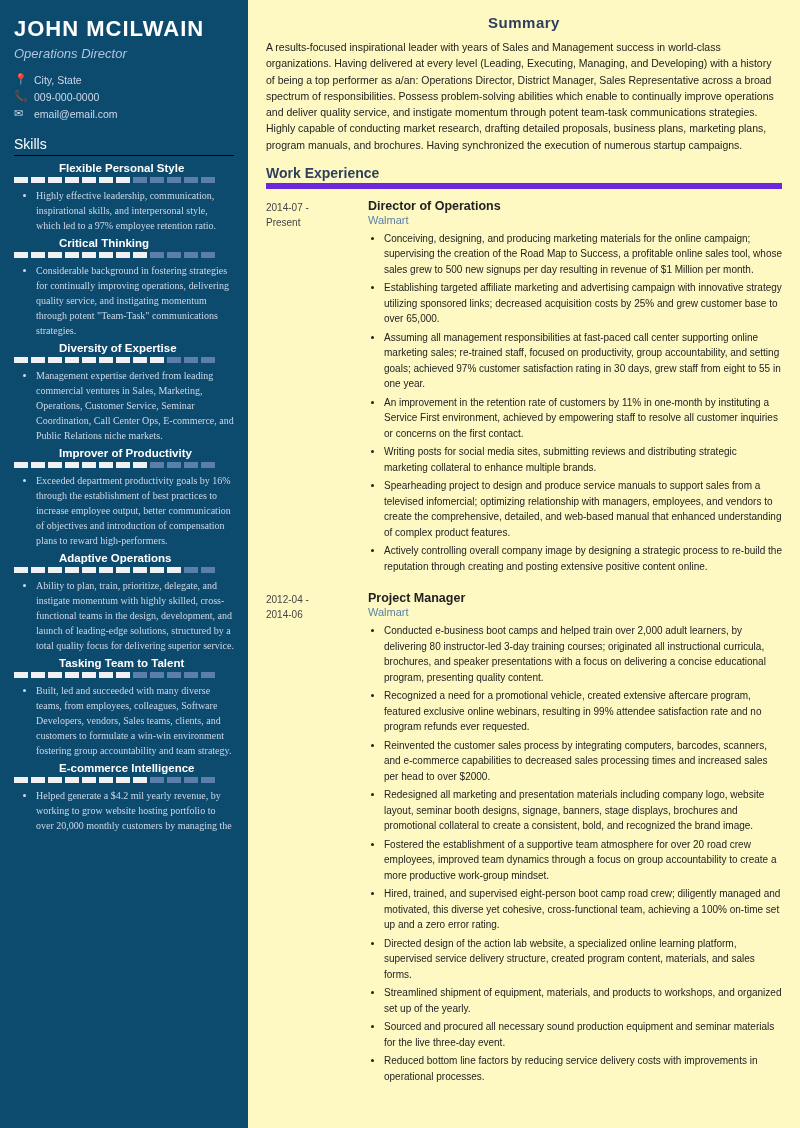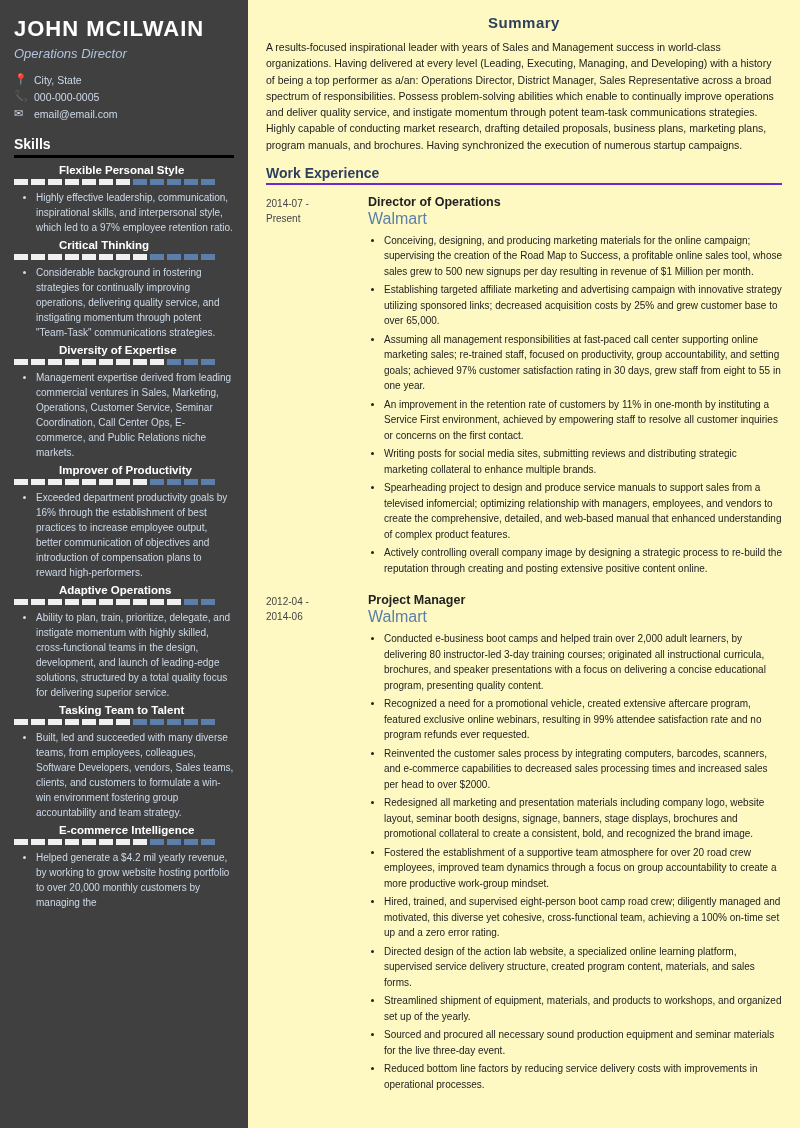--- a/index.html
+++ b/index.html
@@ -7,21 +7,21 @@
       font-family: Arial, sans-serif;
       font-size: 11px;
       background: #fff;
       width: 800px;
       min-height: 1128px;
       display: flex;
     }
     .left-col {
       width: 248px;
       min-width: 248px;
-      background: #404040;
+      background: #0c4a6e;
       color: #fff;
       padding: 16px 14px;
     }
     .right-col {
       flex: 1;
       padding: 14px 18px;
       background: #fef9c3;
       color: #222;
     }
 
@@ -47,25 +47,25 @@
       color: #cdd9e8;
       font-size: 10.5px;
       margin-bottom: 4px;
     }
     .contact-icon {
       font-size: 11px;
       min-width: 14px;
     }
     .section-title {
       font-size: 14px;
-      font-weight: bold;
+      font-weight: normal;
       color: #fff;
       margin-top: 16px;
       margin-bottom: 6px;
-      border-bottom: 3px solid #000000;
+      border-bottom: 1px solid #000000;
       padding-bottom: 3px;
     }
     .skill-name {
       font-size: 11.5px;
       font-weight: bold;
       color: #fff;
       margin-top: 4px;
       margin-bottom: 3px;
       padding-left: 45px;
     }
@@ -80,20 +80,21 @@
       background: #5b7faa;
     }
     .skill-bar-block.filled {
       background: #f0f0f0;
     }
     .skill-bullet {
       color: #cdd9e8;
       font-size: 10px;
       line-height: 1.5;
       padding-left: 8px;
+      font-family: Liberation Serif, serif;
     }
     .skill-bullet ul {
       list-style: disc;
       padding-left: 14px;
     }
     .skill-bullet li {
       margin-bottom: 2px;
     }
 
     
@@ -108,21 +109,21 @@
     .summary-text {
       font-size: 10.5px;
       line-height: 1.55;
       color: #222;
       margin-bottom: 12px;
     }
     .section-header {
       font-size: 14px;
       font-weight: bold;
       color: #2e3f5e;
-      border-bottom: 2px solid #6d28d9;
+      border-bottom: 6px solid #6d28d9;
       padding-bottom: 2px;
       margin-bottom: 10px;
       margin-top: 6px;
     }
     .job-entry {
       display: flex;
       gap: 32px;
       margin-bottom: 14px;
     }
     .job-dates {
@@ -135,21 +136,21 @@
     .job-details {
       flex: 1;
     }
     .job-title {
       font-size: 12.5px;
       font-weight: bold;
       color: #222;
       margin-bottom: 1px;
     }
     .job-company {
-      font-size: 16px;
+      font-size: 11px;
       color: #5b7faa;
       margin-bottom: 5px;
       font-style: normal;
     }
     .job-bullets {
       list-style: disc;
       padding-left: 16px;
       color: #222;
       font-size: 10px;
       line-height: 1.55;
@@ -164,21 +165,21 @@
 <div class="left-col">
   <div class="name">JOHN MCILWAIN</div>
   <div class="title">Operations Director</div>
 
   <div class="contact-item">
     <span class="contact-icon">📍</span>
     <span>City, State</span>
   </div>
   <div class="contact-item">
     <span class="contact-icon">📞</span>
-    <span>000-000-0005</span>
+    <span>009-000-0000</span>
   </div>
   <div class="contact-item">
     <span class="contact-icon">✉</span>
     <span>email@email.com</span>
   </div>
 
   <div class="section-title">Skills</div>
 
   <div id="skills-container">
       <div>

